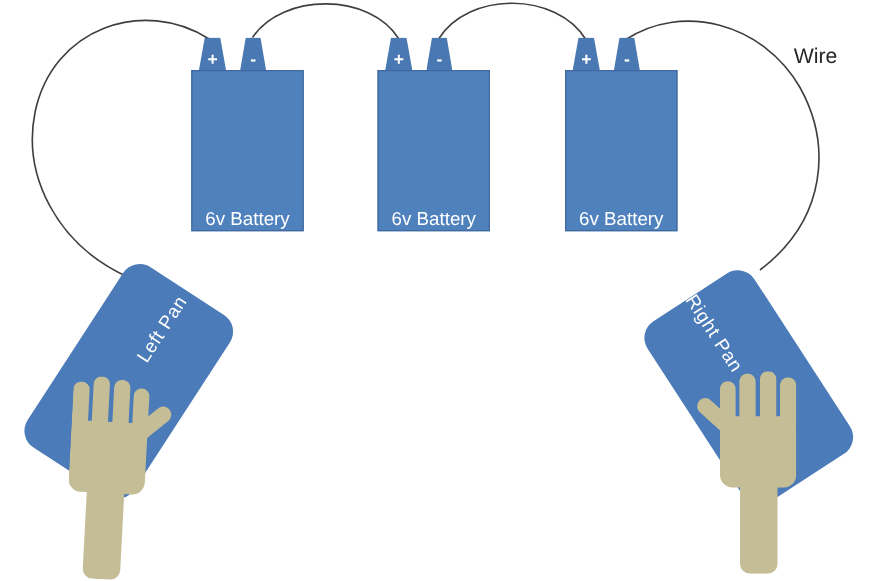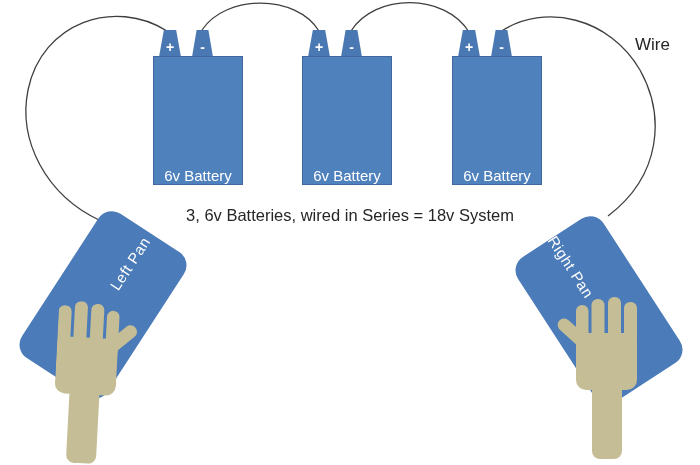--- a/index.html
+++ b/index.html
@@ -132,16 +132,15 @@
       <rect x="0" y="5" width="13" height="44" rx="6"></rect>
       <rect x="16" y="0" width="13" height="50" rx="6"></rect>
       <rect x="32.5" y="2" width="13" height="50" rx="6"></rect>
       <rect x="48.5" y="8" width="12.5" height="46" rx="6"></rect>
       <rect x="50" y="40" width="36" height="13" rx="6.5" transform="rotate(-42 52 46)"></rect>
       <rect x="0" y="36" width="61" height="57" rx="10"></rect>
       <rect x="15" y="80" width="30" height="82" rx="8"></rect>
     </g>
   </svg>
 
-  <div class="caption">3, 6v Batteries, wired in Series = 18v System</div>
   <div class="wire-label">Wire</div>
 
 </div>
 
 </body></html>

